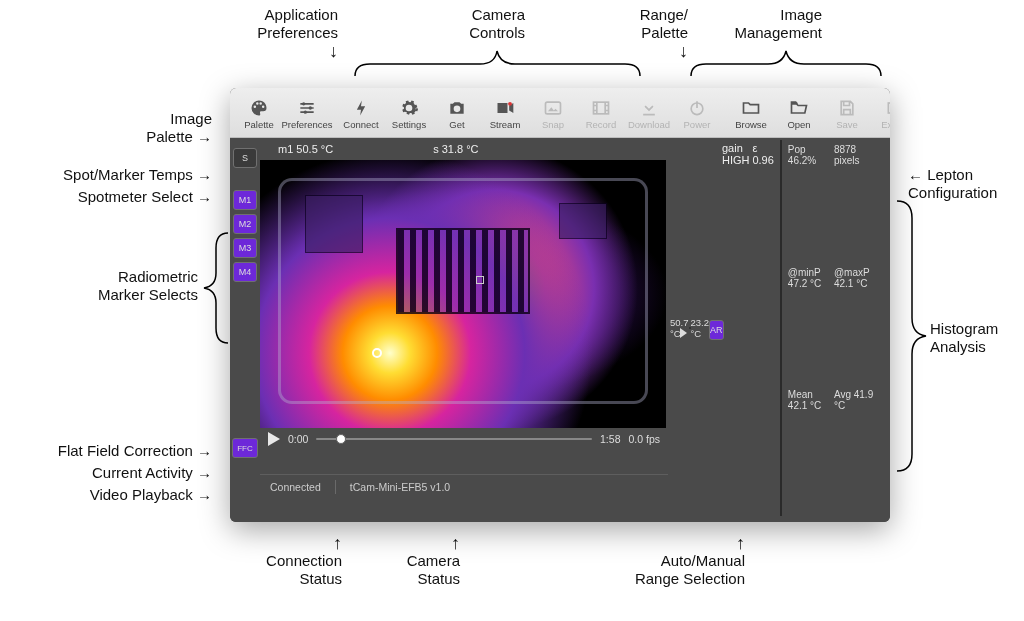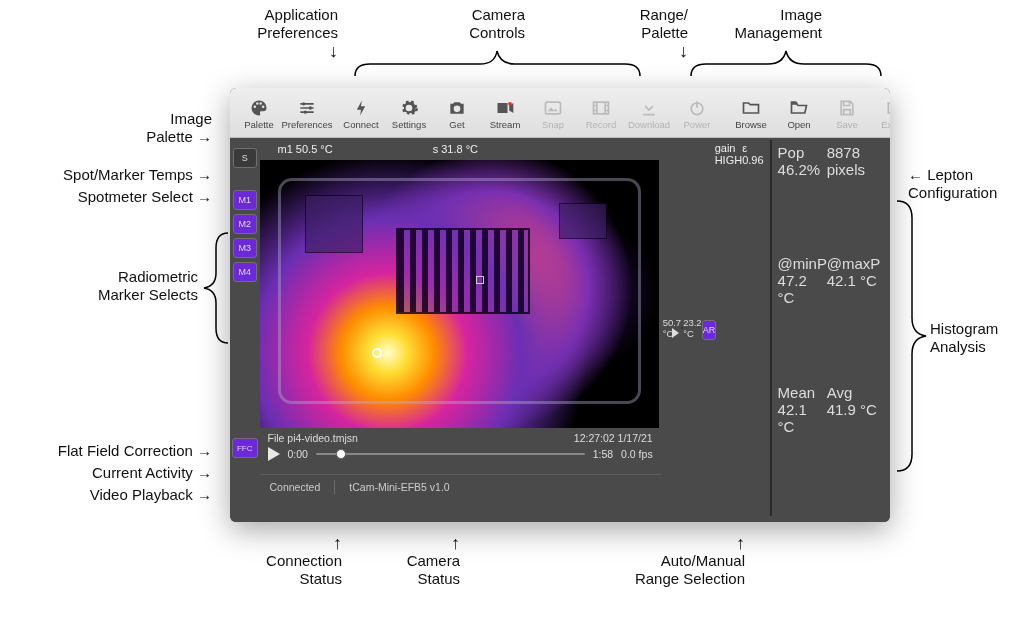--- a/index.html
+++ b/index.html
@@ -168,21 +168,21 @@
   .hist-bot-noise {
     position:absolute; left:0; right:0; top:48%; bottom:0;
     background: repeating-linear-gradient(90deg, rgba(0,0,0,0.4) 0 1px, transparent 1px 3px);
     -webkit-mask: radial-gradient(140% 100% at 0% 40%, #000 62%, transparent 63%);
             mask: radial-gradient(140% 100% at 0% 40%, #000 62%, transparent 63%);
   }
   .hist-line { position:absolute; left:0; right:0; height:1px; background:#fff;}
   .hist-caret { position:absolute; left:0; width:0;height:0; border-top:5px solid transparent;border-bottom:5px solid transparent;border-left:7px solid #fff;}
   .hist-tag { position:absolute; right:4px; font-size:10px; color:#fff;}
   .statgrid {
-    padding:4px 6px; font-size:15px; color:#ddd;
+    padding:4px 6px; font-size:10px; color:#ddd;
     display:grid; grid-template-columns: 1fr 1fr; row-gap:0;
   }
 </style>
 </head>
 <body>
 
 <div class="anno" style="left:218px; top:6px; width:120px">
   <span style="white-space:pre-line;">Application
 Preferences</span>
   <span class="arrow-d-glyph">↓</span>
@@ -393,24 +393,20 @@
       <div class="viewer">
         <div class="thermal"></div>
         <div class="board-outline"></div>
         <div class="heatsink"></div>
         <div class="chiplet" style="left:46px;top:36px;width:56px;height:56px"></div>
         <div class="chiplet" style="left:300px;top:44px;width:46px;height:34px"></div>
         <div class="marker" style="left:216px;top:116px"></div>
         <div class="spot" style="left:112px;top:188px"></div>
       </div>
       <div class="playrow">
-        <div class="row1">
-           <span>File pi4-video.tmjsn</span>
-           <span>12:27:02 1/17/21</span>
-        </div>
         <div class="row2">
           <div class="playbtn"></div>
           <span>0:00</span>
           <div class="slider">
             <div class="track"></div>
               <div class="thumb"></div>
           </div>
           <span>1:58</span>
           <span>0.0 fps</span>
         </div>

